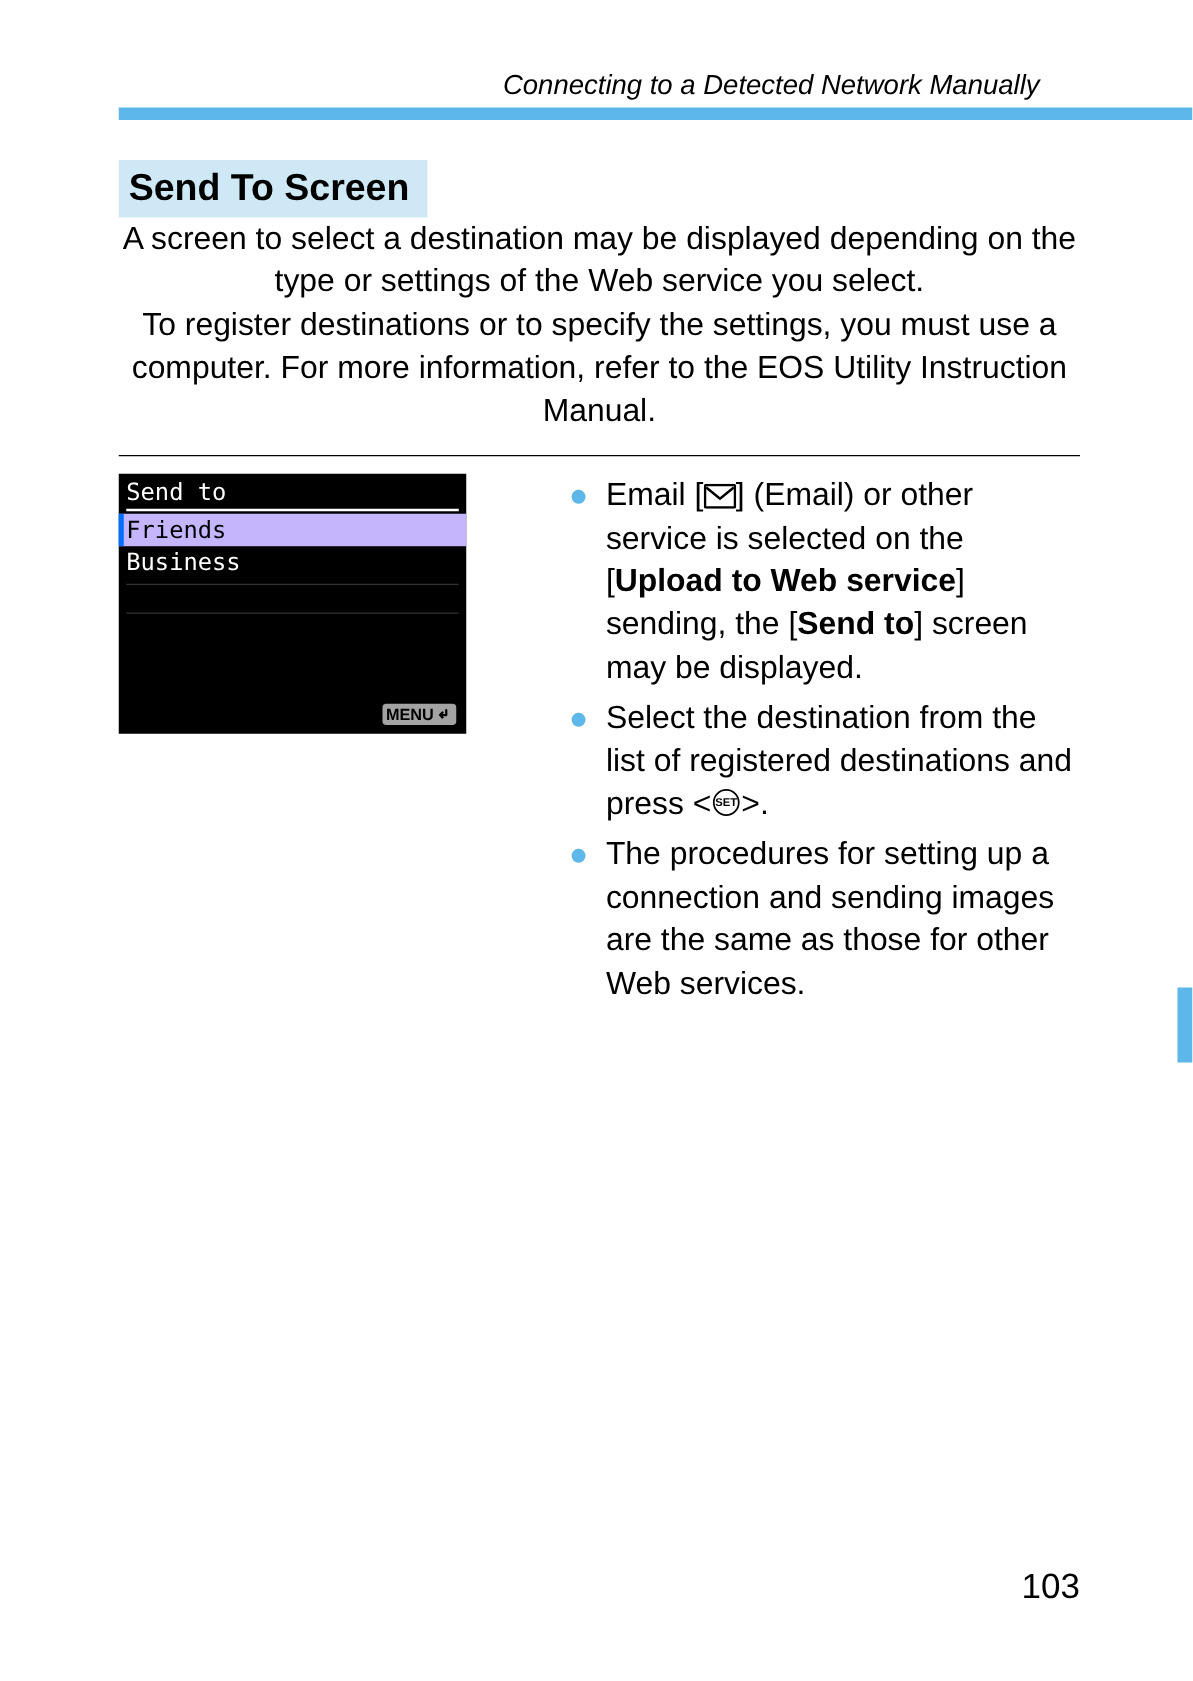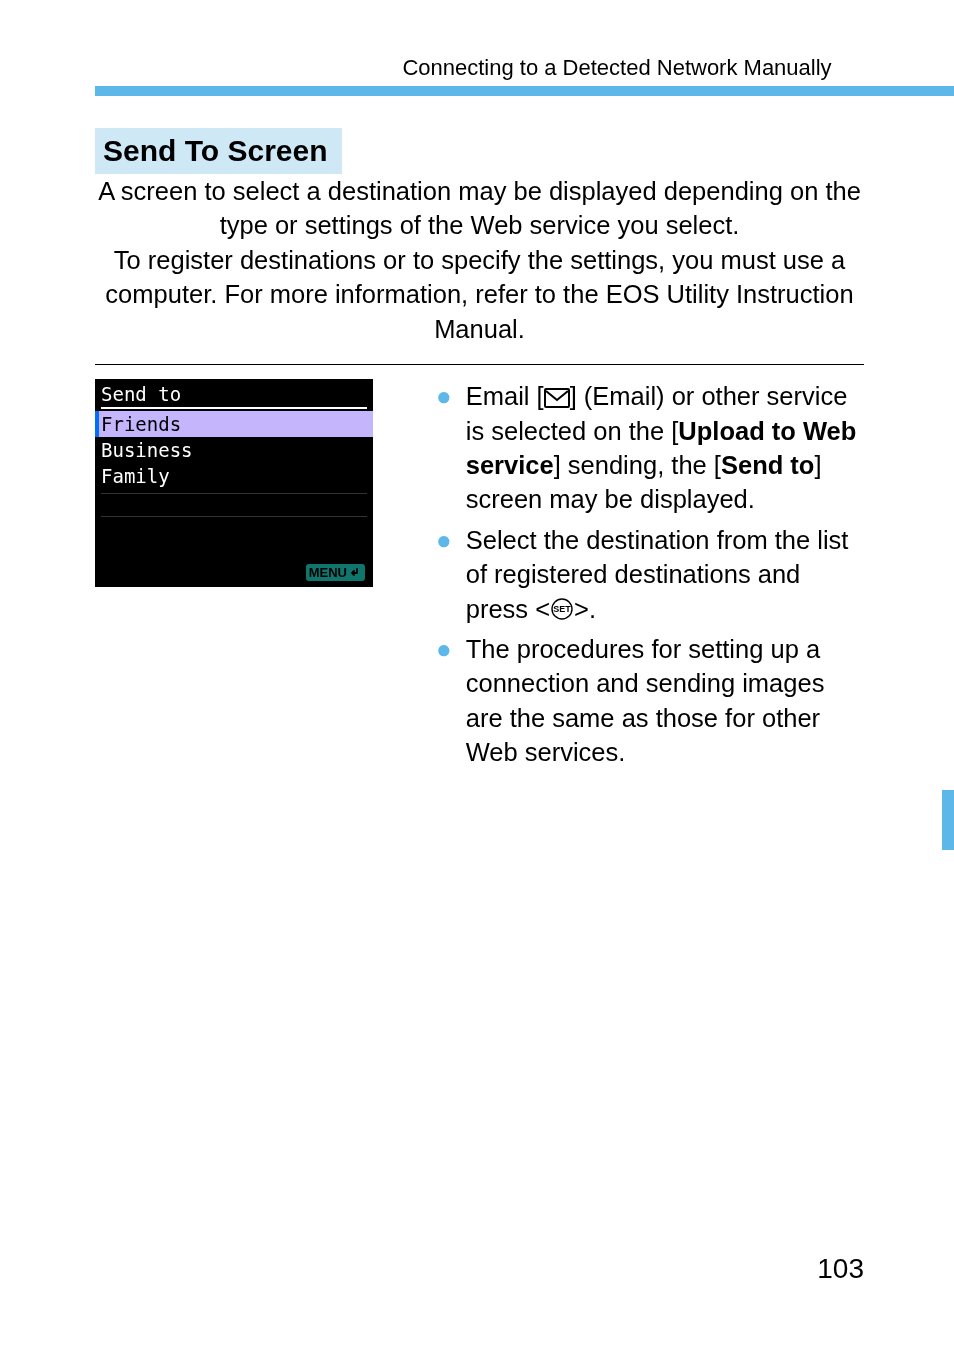--- a/index.html
+++ b/index.html
@@ -12,20 +12,21 @@
     color: #000;
   }
   .header-text {
     position: absolute;
     top: 55px;
     left: 0;
     right: 0;
     text-align: center;
     font-size: 22px;
     padding-left: 280px;
+    font-style: italic;
   }
   .blue-bar {
     position: absolute;
     top: 86px;
     left: 95px;
     right: 0;
     height: 10px;
     background: #5db7e8;
   }
   .blue-tab {
@@ -55,21 +56,21 @@
     line-height: 1.35;
     margin-bottom: 18px;
   }
   .hr {
     border: none;
     border-top: 1px solid #000;
     margin-bottom: 14px;
   }
   .two-col {
     display: flex;
-    gap: 61px;
+    gap: 80px;
   }
   .camera-shot {
     width: 278px;
     flex: 0 0 278px;
   }
   .cs-box {
     background: #000;
     color: #fff;
     font-family: "Lucida Console", monospace;
     font-size: 19px;
@@ -105,21 +106,21 @@
     margin: 4px 6px 0 6px;
   }
   .cs-menu {
     position: absolute;
     right: 8px;
     bottom: 6px;
   }
   .menu-badge {
     display: inline-flex;
     align-items: center;
-    background: #0f766e;
+    background: #a3a3a3;
     color: #000;
     font-family: Arial, sans-serif;
     font-size: 13px;
     font-weight: bold;
     border-radius: 3px;
     padding: 1px 3px;
   }
   .bullets {
     flex: 1;
     font-size: 25.5px;
@@ -167,21 +168,20 @@
   <hr class="hr">
 
   <div class="two-col">
 
     <div class="camera-shot">
       <div class="cs-box">
         <div class="cs-title">Send to</div>
         <div class="cs-title-underline"></div>
         <div class="cs-item sel">Friends</div>
         <div class="cs-item nb">Business</div>
-        <div class="cs-item nb">Family</div>
         <div class="cs-divider"></div>
         <div class="cs-divider" style="margin-top:22px"></div>
         <div class="cs-menu">
           <span class="menu-badge">
             <span>MENU</span>
             <svg width="14" height="12" viewBox="0 0 14 12" style="margin-left:1px;">
               <path d="M9 2 v4 h-5 l2 -2 m-2 2 l2 2" stroke="#000" stroke-width="1.8" fill="none" stroke-linecap="round" stroke-linejoin="round"></path>
             </svg>
           </span>
         </div>

